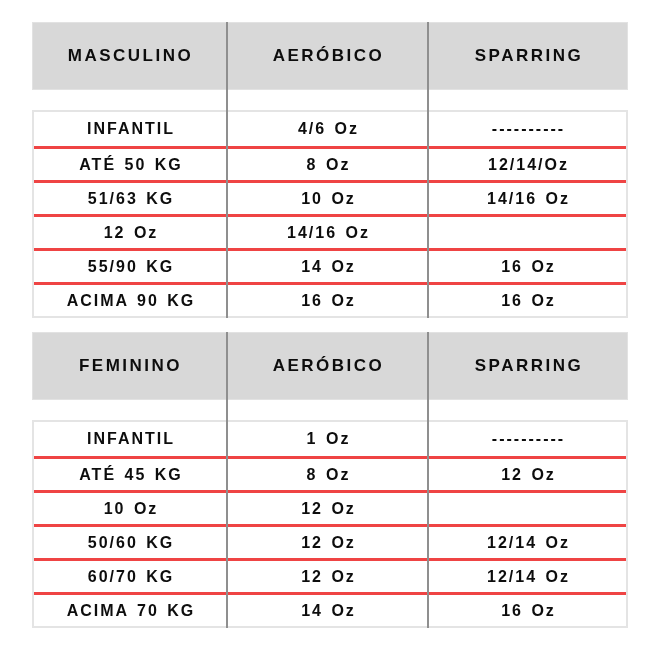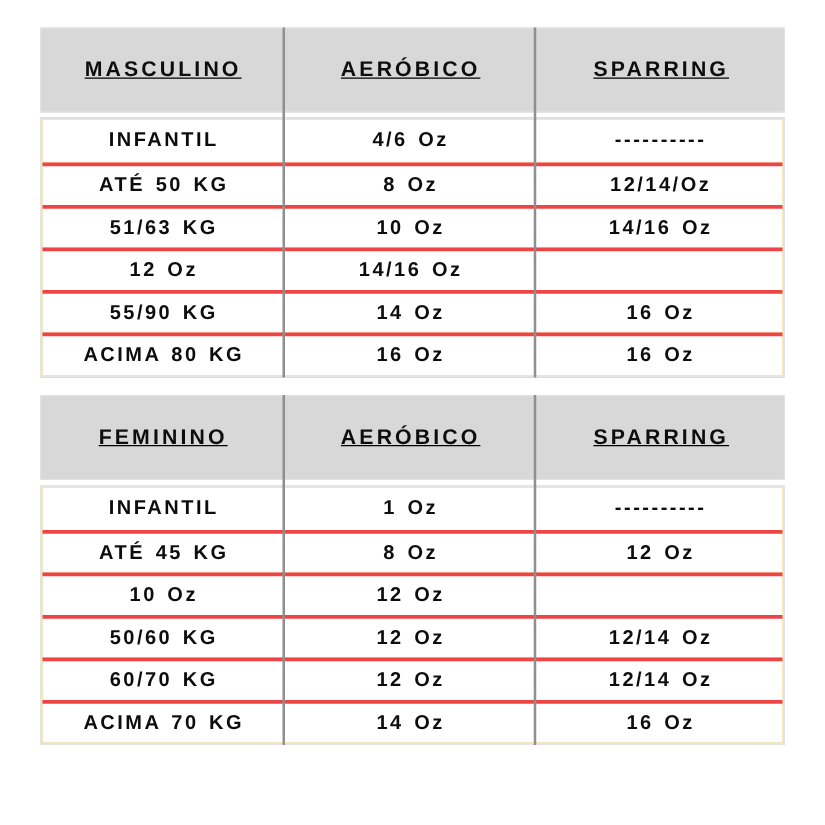--- a/index.html
+++ b/index.html
@@ -20,33 +20,32 @@
     position: relative;
     width: 596px;
   }
   .header-row {
     display: grid;
     grid-template-columns: 195px 201px 200px;
     align-items: center;
     height: 68px;
     background: #d8d8d8;
     border: 1px solid #e2e2e2;
-    text-decoration: underline;
   }
   .header-cell {
     text-align: center;
     font-weight: 700;
     font-size: 17px;
     letter-spacing: 2.5px;
     color: #0d0d0d;
   }
   .body-block {
-    margin-top: 4px;
+    margin-top: 20px;
     border: 2px solid #e4e4e4;
-    background: #eab308;
+    background: #7f1d1d;
   }
   .data-row {
     display: grid;
     grid-template-columns: 194px 201px 199px;
     align-items: center;
     height: 34px;
     background: #ffffff;
   }
   .data-row + .data-row {
     border-top: 3px solid #ef4444;
@@ -99,21 +98,21 @@
       <div class="data-row">
         <div class="cell">12 Oz</div>
         <div class="cell">14/16 Oz</div>
       </div>
       <div class="data-row">
         <div class="cell">55/90 KG</div>
         <div class="cell">14 Oz</div>
         <div class="cell">16 Oz</div>
       </div>
       <div class="data-row">
-        <div class="cell">ACIMA 80 KG</div>
+        <div class="cell">ACIMA 90 KG</div>
         <div class="cell">16 Oz</div>
         <div class="cell">16 Oz</div>
       </div>
     </div>
     <div class="vline v1"></div>
     <div class="vline v2"></div>
   </div>
 
   <div class="size-table">
     <div class="header-row">

